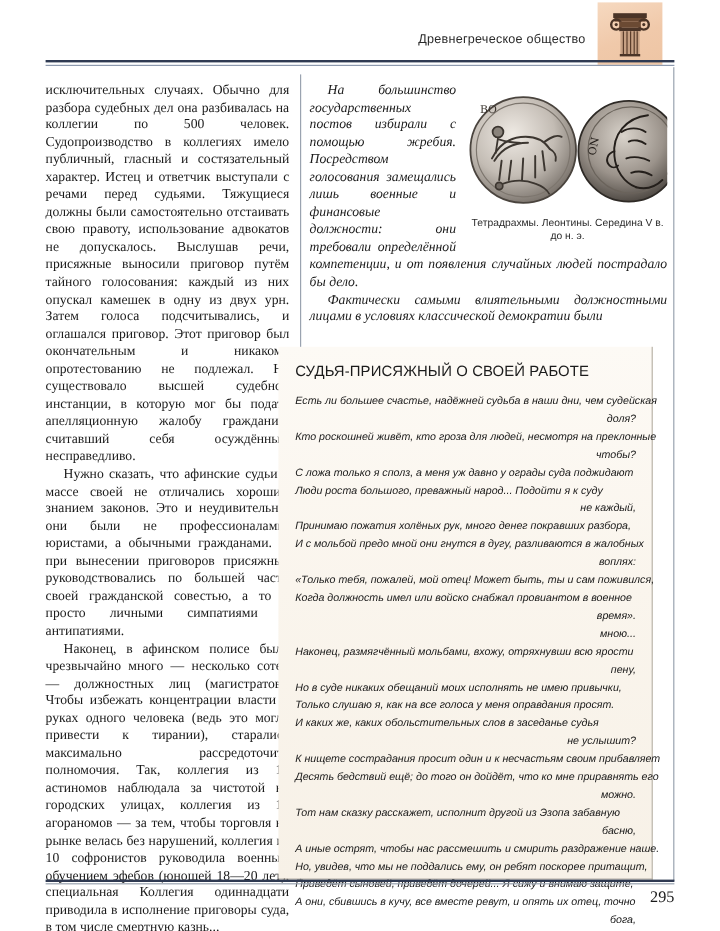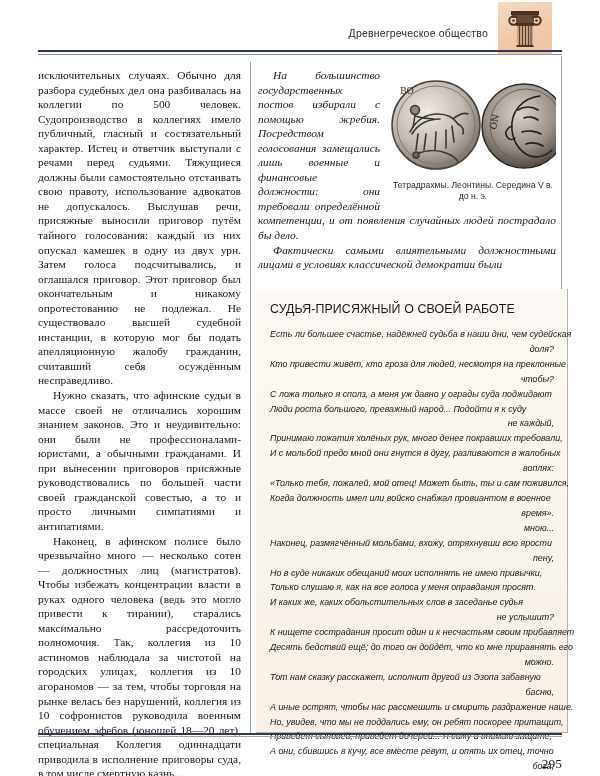--- a/index.html
+++ b/index.html
@@ -120,21 +120,21 @@
     margin-top: 6px;
     padding-left: 2px;
     text-align: center;
   }
   #right-top p { margin: 0; text-indent: 15px; font-style: italic; }
   #right-top p.first { text-indent: 15px; }
 
   
   #quote-box {
     position: absolute;
-    left: 256px;
+    left: 232px;
     top: 289px;
     width: 312px;
     height: 444px;
     background: linear-gradient(180deg, #fdfaf5 0%, #faf5ed 45%, #f7f1e7 100%);
     border-right: 1px solid #b9b2a6;
     border-bottom: 1px solid #b9b2a6;
     box-sizing: border-box;
     padding: 13px 13px 10px 14px;
   }
   #quote-title {
@@ -166,21 +166,21 @@
     position:absolute; left:0; top:0; width:100%; height:2px;
     background:#2f3a52;
   }
   #footer-rule .r2 {
     position:absolute; left:0; top:3px; width:100%; height:1px;
     background:#9aa3b0;
   }
   #page-number {
     position: absolute;
     right: 38px;
-    top: 756px;
+    top: 740px;
     font-family: "Liberation Serif", "DejaVu Serif", serif;
     font-size: 13.5px;
     color: #1a1a1a;
   }
 </style>
 </head>
 <body>
 
 <div id="header">
 
@@ -293,26 +293,26 @@
 
   <p class="first">На большинство государственных постов избирали с помощью жребия. Посредством голосования замещались лишь военные и финансовые должности: они требовали определённой компетенции, и от появления случайных людей пострадало бы дело.</p>
   <p>Фактически самыми влиятельными должностными лицами в условиях классической демократии были</p>
 </div>
 
 <div id="quote-box">
   <div id="quote-title">СУДЬЯ-ПРИСЯЖНЫЙ О СВОЕЙ РАБОТЕ</div>
   <div class="poem" id="poem">
       <span class="line">Есть ли большее счастье, надёжней судьба в наши дни, чем судейская</span>
       <span class="line runover">доля?</span>
-      <span class="line">Кто привести живёт, кто гроза для людей, несмотря на преклонные</span>
+      <span class="line">Кто роскошней живёт, кто гроза для людей, несмотря на преклонные</span>
       <span class="line runover">чтобы?</span>
       <span class="line">С ложа только я сполз, а меня уж давно у ограды суда поджидают</span>
       <span class="line">Люди роста большого, преважный народ... Подойти я к суду</span>
       <span class="line runover">не каждый,</span>
-      <span class="line">Принимаю пожатия холёных рук, много денег покравших требовали,</span>
+      <span class="line">Принимаю пожатия холёных рук, много денег покравших разбора,</span>
       <span class="line">И с мольбой предо мной они гнутся в дугу, разливаются в жалобных</span>
       <span class="line runover">воплях:</span>
       <span class="line">«Только тебя, пожалей, мой отец! Может быть, ты и сам поживился,</span>
       <span class="line">Когда должность имел или войско снабжал провиантом в военное</span>
       <span class="line runover">время».</span>
       <span class="line runover">мною...</span>
       <span class="line">Наконец, размягчённый мольбами, вхожу, отряхнувши всю ярости</span>
       <span class="line runover">пену,</span>
       <span class="line">Но в суде никаких обещаний моих исполнять не имею привычки,</span>
       <span class="line">Только слушаю я, как на все голоса у меня оправдания просят.</span>

